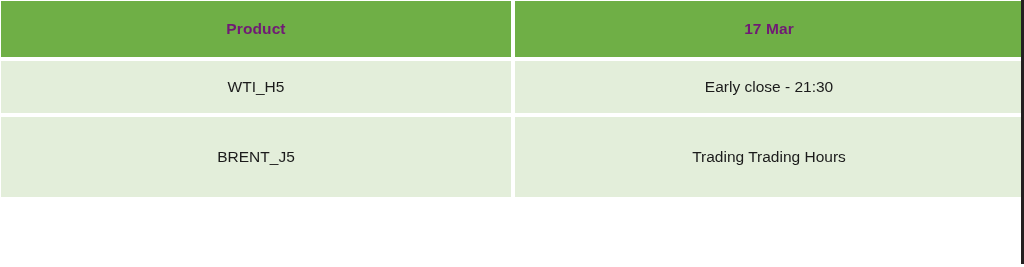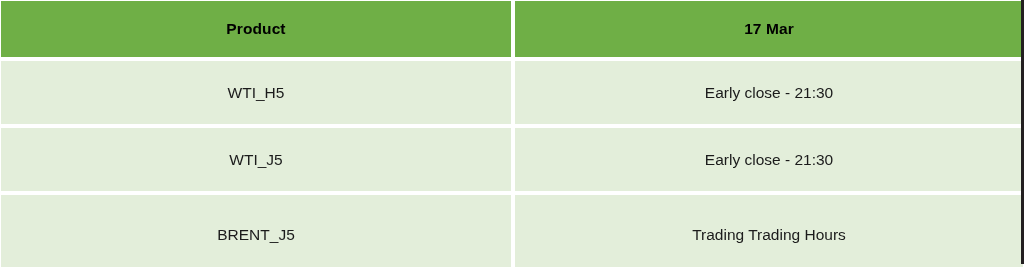--- a/index.html
+++ b/index.html
@@ -33,36 +33,36 @@
     border-spacing: 4px 4px;
     width: 1024px;
     table-layout: fixed;
     margin: -3px 0 0 -3px;
   }
   col.col-product { width: 510px; }
   col.col-date    { width: 508px; }
 
   th.header-cell {
     background: #6FAF46;
-    color: #000000;
+    color: #701a75;
     font-weight: bold;
     font-size: 15.5px;
     height: 56px;
     text-align: center;
     vertical-align: middle;
     padding: 0;
     border: 0;
     letter-spacing: 0.1px;
   }
   td.body-cell {
     background: #E3EEDA;
     color: #1b1b1b;
     font-weight: normal;
     font-size: 15.5px;
-    height: 63px;
+    height: 52px;
     text-align: center;
     vertical-align: middle;
     padding: 0;
     border: 0;
   }
   tr.data-row:last-child td.body-cell {
     height: 80px;
   }
 </style>
 </head>
@@ -80,24 +80,20 @@
         <th class="header-cell">Product</th>
         <th class="header-cell">17 Mar</th>
       </tr>
     </thead>
     <tbody>
       <tr class="data-row">
         <td class="body-cell">WTI_H5</td>
         <td class="body-cell">Early close - 21:30</td>
       </tr>
       <tr class="data-row">
-        <td class="body-cell">WTI_J5</td>
-        <td class="body-cell">Early close - 21:30</td>
-      </tr>
-      <tr class="data-row">
         <td class="body-cell">BRENT_J5</td>
         <td class="body-cell">Trading Trading Hours</td>
       </tr>
     </tbody>
   </table>
 
   <div class="right-edge-border"></div>
 </div>
 
 </body></html>

